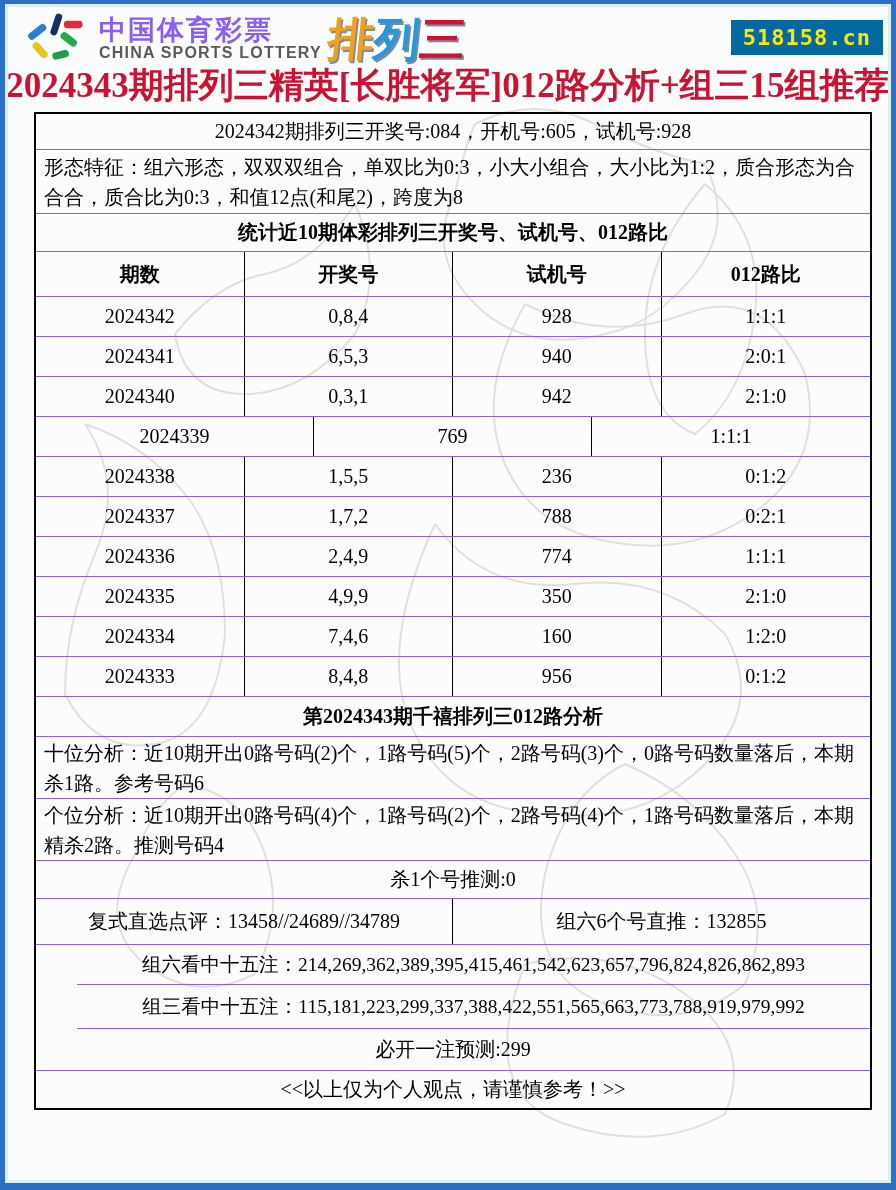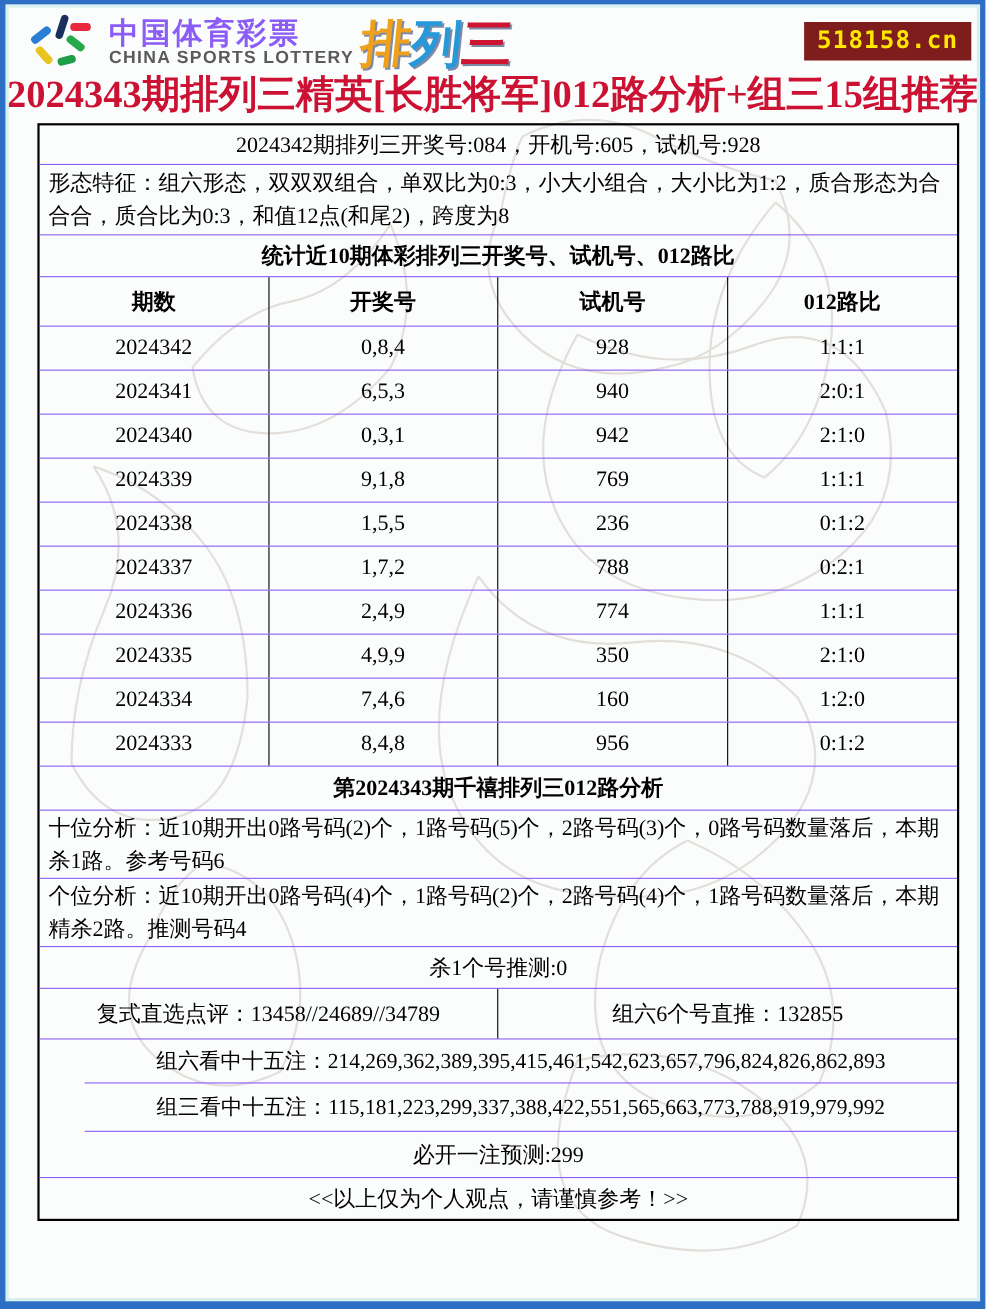--- a/index.html
+++ b/index.html
@@ -27,21 +27,21 @@
   .logo-mark{width:74px;height:54px;}
   .logo-text{margin-left:4px;}
   .logo-cn{font-family:"Liberation Sans","DejaVu Sans",sans-serif;font-weight:bold;font-size:27px;letter-spacing:2px;color:#8b5cf6;line-height:1.05;}
   .logo-en{font-family:"Liberation Sans","DejaVu Sans",sans-serif;font-weight:bold;font-size:16px;letter-spacing:1.2px;color:#5a5a5a;}
   .brand{margin-left:6px;font-family:"Liberation Sans","DejaVu Sans",sans-serif;font-weight:bold;font-size:46px;line-height:52px;transform:skewX(-6deg);text-shadow:2px 2px 0 rgba(23,42,94,.55);}
   .brand .c0{color:#f0a11c;}
   .brand .c1{color:#2798d8;}
   .brand .c2{color:#cf1432;}
   .badge{
     position:absolute;right:2px;top:8px;
-    background:#7f1d1d;color:#ffe800;
+    background:#0369a1;color:#ffe800;
     font-family:"DejaVu Sans Mono","Liberation Mono",monospace;
     font-weight:bold;font-size:22px;letter-spacing:1px;
     padding:5px 12px;
   }
   
   .title{
     position:absolute;left:0;top:58px;width:100%;
     text-align:center;color:#cb1233;font-weight:bold;
     font-size:35px;letter-spacing:0px;white-space:nowrap;
   }
@@ -138,21 +138,20 @@
       <div>2:0:1</div>
     </div>
     <div class="row h40 grid4">
       <div>2024340</div>
       <div>0,3,1</div>
       <div>942</div>
       <div>2:1:0</div>
     </div>
     <div class="row h40 grid4">
       <div>2024339</div>
-      <div>9,1,8</div>
       <div>769</div>
       <div>1:1:1</div>
     </div>
     <div class="row h40 grid4">
       <div>2024338</div>
       <div>1,5,5</div>
       <div>236</div>
       <div>0:1:2</div>
     </div>
     <div class="row h40 grid4">

